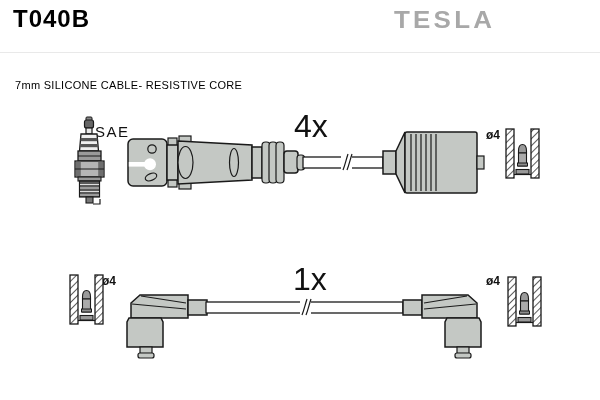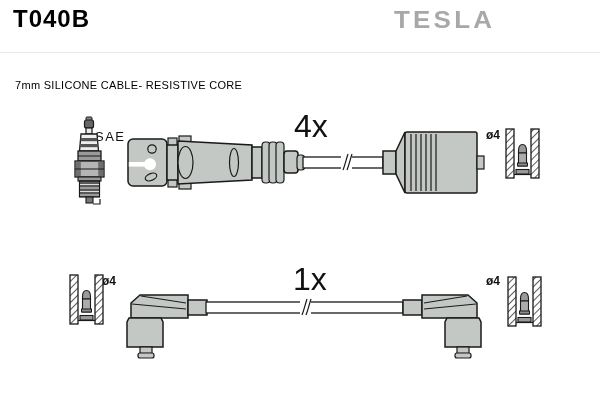--- a/index.html
+++ b/index.html
@@ -6,21 +6,21 @@
   .screen {
     position:relative; width:600px; height:400px; background:#fff;
     font-family:"Liberation Sans", sans-serif; overflow:hidden; color:#111;
   }
   .abs { position:absolute; white-space:nowrap; }
   .part-number { left:13px; top:5px; font-size:24px; font-weight:bold; letter-spacing:1px; color:#000; }
   .subtitle    { left:15px; top:31px; font-size:11px; color:#000; letter-spacing:0.3px;margin-top:48px; }
   .brand-logo  { left:394px; top:6px; font-size:24px; font-weight:900; letter-spacing:3px;
                  color:var(--brand-gray,#a8a8a8); transform:scaleX(1.08); transform-origin:left; }
   .header-divider { left:0; top:52px; width:600px; height:1px; background:#e9e9e9; }
-  .lbl-sae { left:95px; top:129px; font-size:13px; letter-spacing:1.5px; }
+  .lbl-sae { left:95px; top:123px; font-size:15px; letter-spacing:1.5px; }
   .lbl-qty { font-size:32px; font-weight:400; }
   .qty-top { left:294px; top:108px; }
   .qty-bottom { left:293px; top:261px; }
   .lbl-dia { font-size:12px; font-weight:bold; }
   .dia-tr { left:486px; top:128px; }
   .dia-bl { left:102px; top:274px; }
   .dia-br { left:486px; top:274px; }
   svg.draw { position:absolute; left:0; top:0; }
   .part { fill:var(--part-fill,#c4c8c4); stroke:var(--outline,#1a1a1a); stroke-width:1.5; }
   .part-thin { fill:var(--part-fill,#c4c8c4); stroke:var(--outline,#1a1a1a); stroke-width:1.2; }

